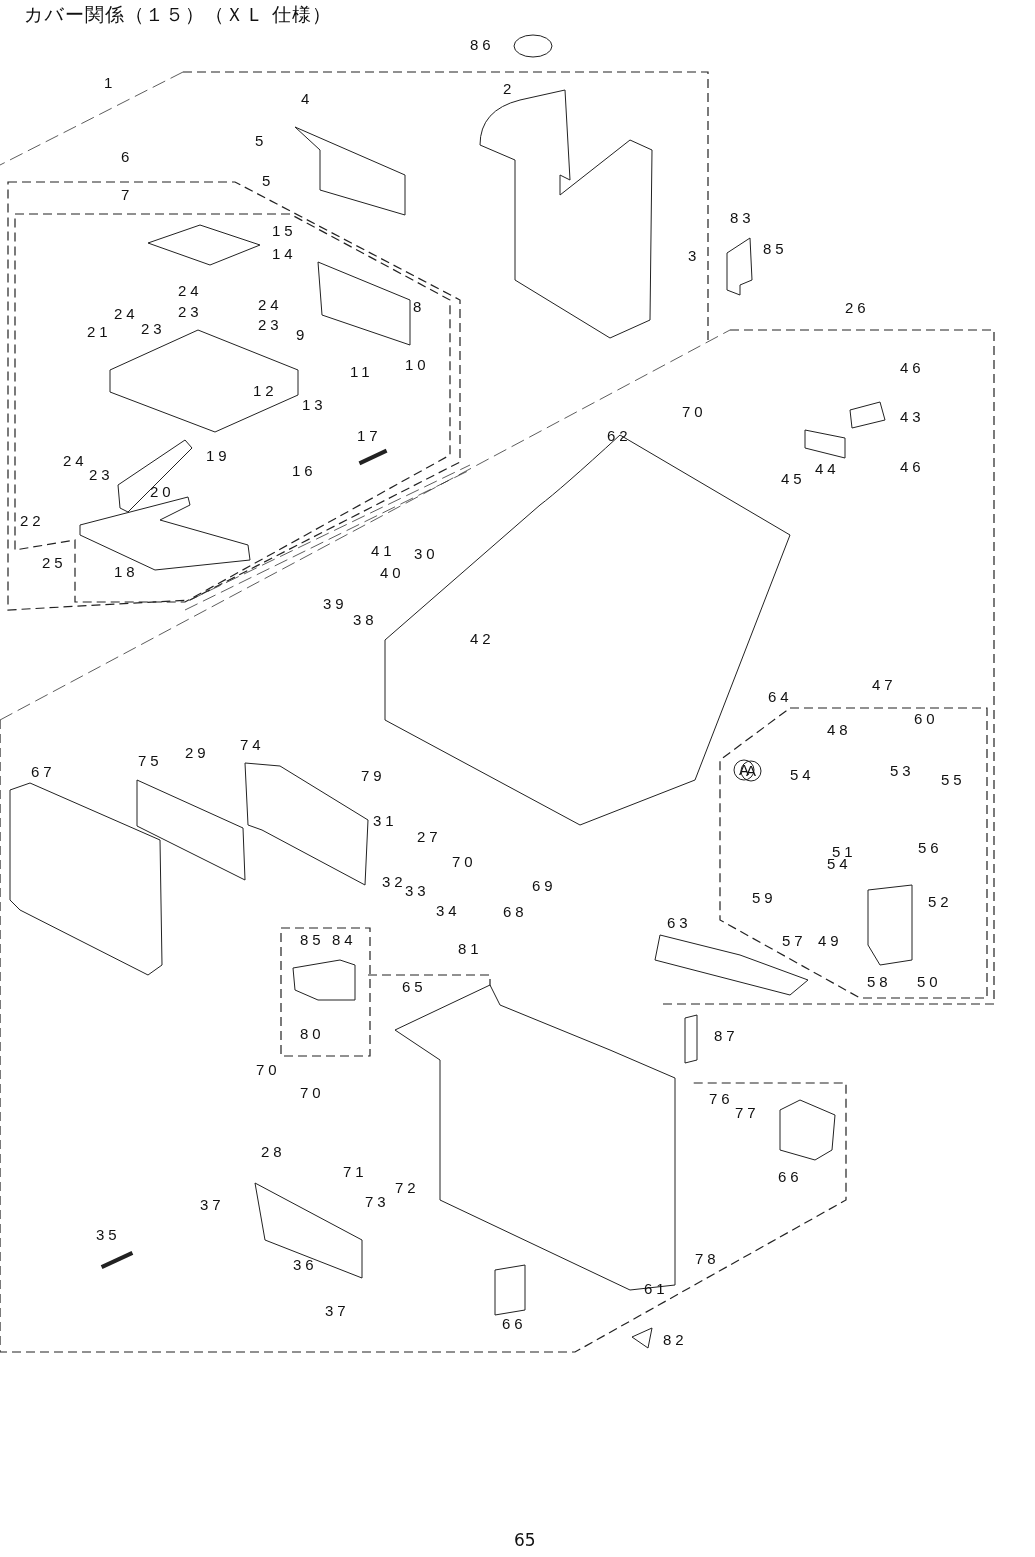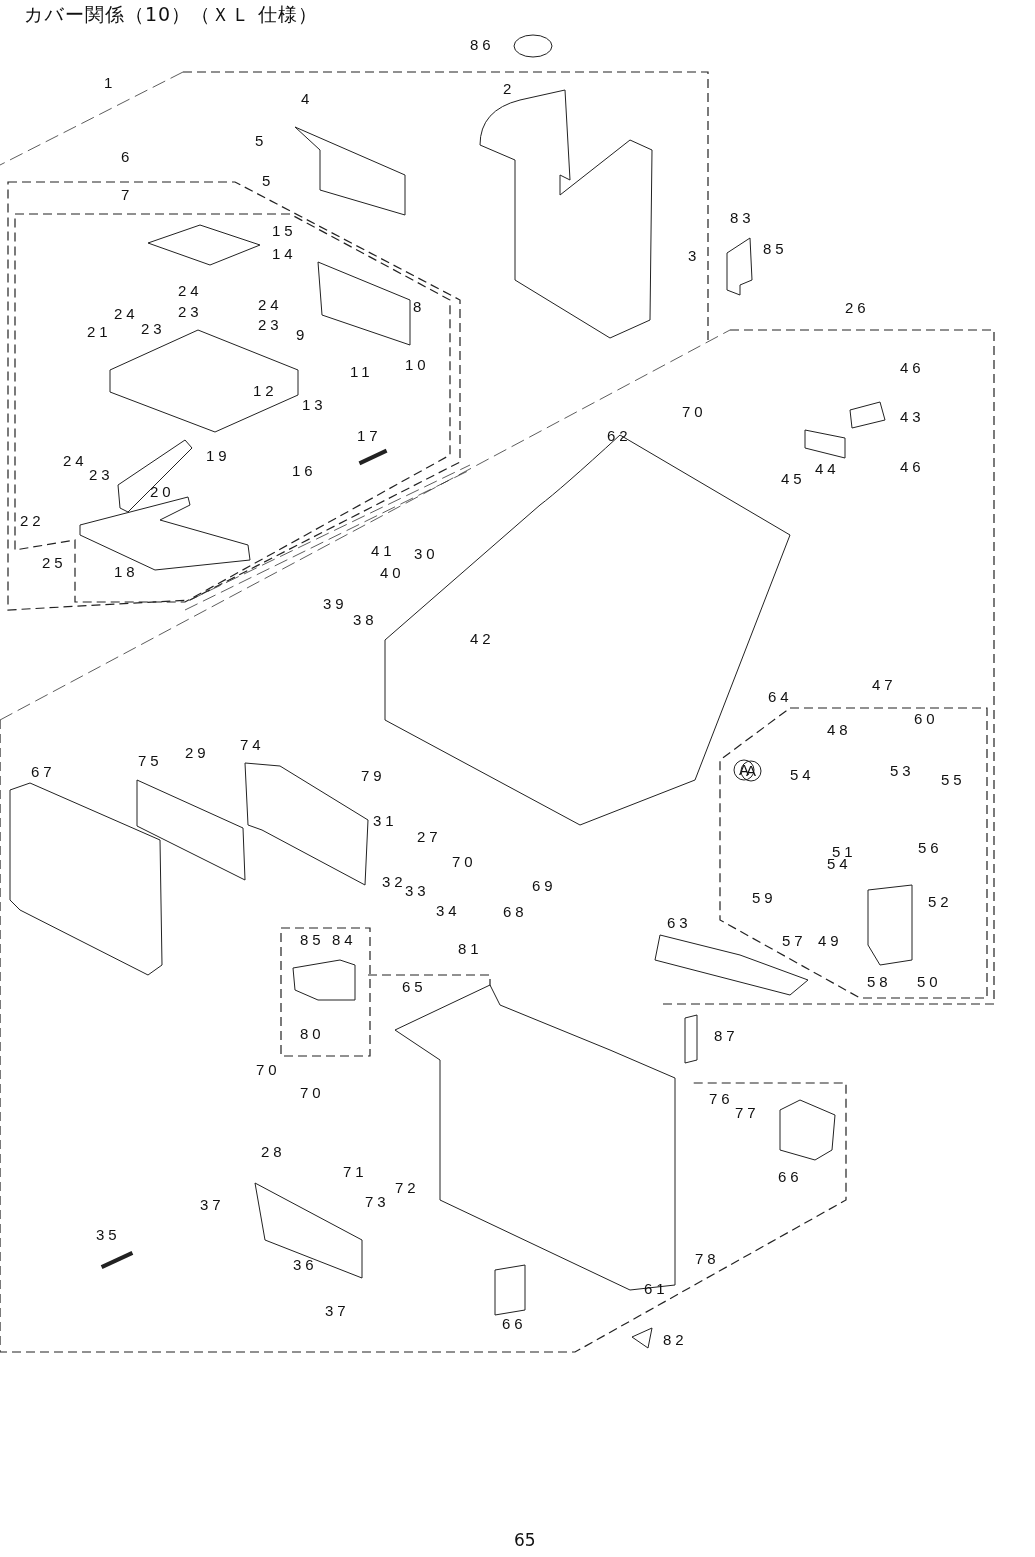--- a/index.html
+++ b/index.html
@@ -8,21 +8,21 @@
   #page-num{position:absolute;left:514px;top:1530px;font-size:17px;}
   svg#diagram{position:absolute;left:0;top:0;}
   .lbl{font-family:"Liberation Sans",sans-serif;font-size:15px;fill:#111;letter-spacing:4px;}
   .dash{fill:none;stroke:#222;stroke-width:1.2;stroke-dasharray:9 5;}
   .thin{fill:none;stroke:#333;stroke-width:0.8;stroke-dasharray:14 6;}
   .part{fill:#fff;stroke:#222;stroke-width:1;}
 </style>
 </head>
 <body>
 
-<div id="title">カバー関係（10）（ＸＬ 仕様）</div>
+<div id="title">カバー関係（１５）（ＸＬ 仕様）</div>
 
 <svg id="diagram" width="1035" height="1557" viewBox="0 0 1035 1557">
 
   <g>
     <path class="dash" d="M183 72 L708 72 L708 340"></path>
     <path class="thin" d="M183 72 L0 165"></path>
     <path class="dash" d="M8 182 L235 182 L460 300 L460 462 L190 600 L8 610 Z"></path>
     <path class="dash" d="M15 214 L290 214 L450 300 L450 455 L185 602 L75 602 L75 540 L15 550 Z"></path>
     <path class="dash" d="M730 330 L994 330 L994 1004 L660 1004"></path>
     <path class="dash" d="M790 708 L987 708 L987 998 L860 998 L720 920 L720 760 Z"></path>

